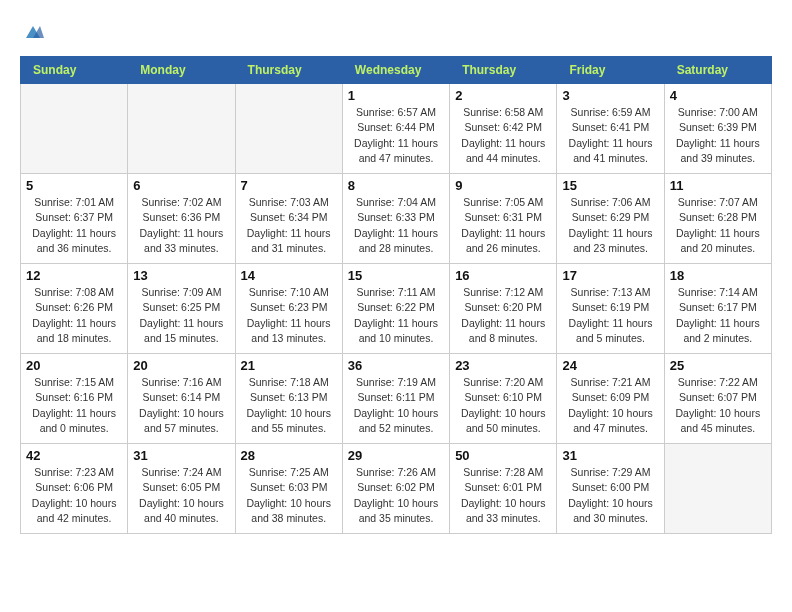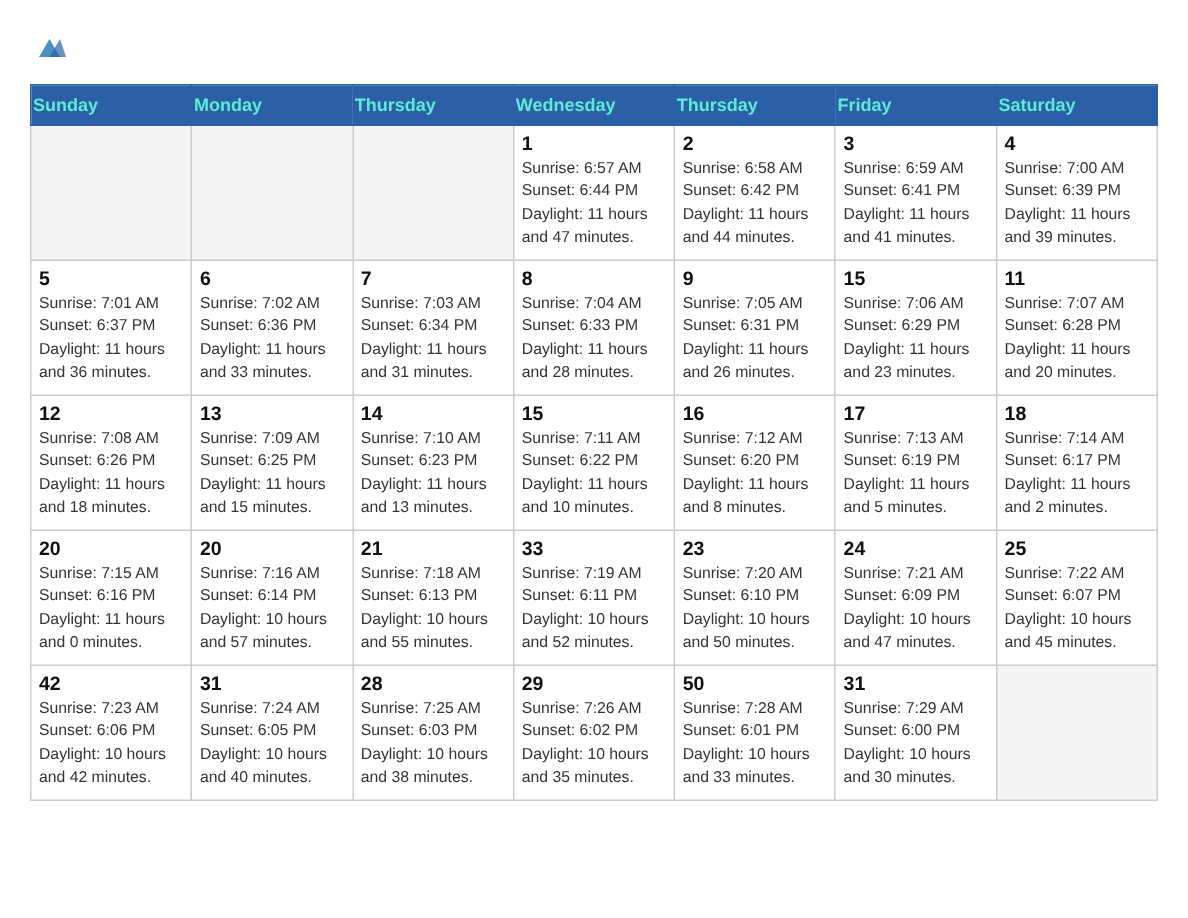--- a/index.html
+++ b/index.html
@@ -42,22 +42,22 @@
       font-size: 16px;
       color: #444;
     }
     table {
       width: 100%;
       border-collapse: collapse;
       font-size: 11px;
     }
     th {
       background-color: #2b5fa6;
-      color: #5eead4;
-      padding: 6px 1px;
+      color: #bef264;
+      padding: 6px 12px;
       text-align: left;
       font-size: 12px;
       font-weight: bold;
       border: 1px solid #2b5fa6;
     }
     td {
       border: 1px solid #ccc;
       vertical-align: top;
       padding: 4px 5px;
       height: 90px;
@@ -70,20 +70,21 @@
     .day-num {
       font-weight: bold;
       font-size: 13px;
       margin-bottom: 2px;
       color: #111;
     }
     .day-info {
       color: #333;
       font-size: 10.5px;
       line-height: 1.45;
+      text-align: center;
     }
     tr:nth-child(odd) td:not(.empty) {
       background: #fff;
     }
   </style>
 </head>
 <body>
 
 <div class="header">
   <div class="logo">
@@ -205,21 +206,21 @@
         </td>
         <td>
           <div class="day-num">20</div>
           <div class="day-info">Sunrise: 7:16 AM<br>Sunset: 6:14 PM<br>Daylight: 10 hours and 57 minutes.</div>
         </td>
         <td>
           <div class="day-num">21</div>
           <div class="day-info">Sunrise: 7:18 AM<br>Sunset: 6:13 PM<br>Daylight: 10 hours and 55 minutes.</div>
         </td>
         <td>
-          <div class="day-num">33</div>
+          <div class="day-num">36</div>
           <div class="day-info">Sunrise: 7:19 AM<br>Sunset: 6:11 PM<br>Daylight: 10 hours and 52 minutes.</div>
         </td>
         <td>
           <div class="day-num">23</div>
           <div class="day-info">Sunrise: 7:20 AM<br>Sunset: 6:10 PM<br>Daylight: 10 hours and 50 minutes.</div>
         </td>
         <td>
           <div class="day-num">24</div>
           <div class="day-info">Sunrise: 7:21 AM<br>Sunset: 6:09 PM<br>Daylight: 10 hours and 47 minutes.</div>
         </td>

